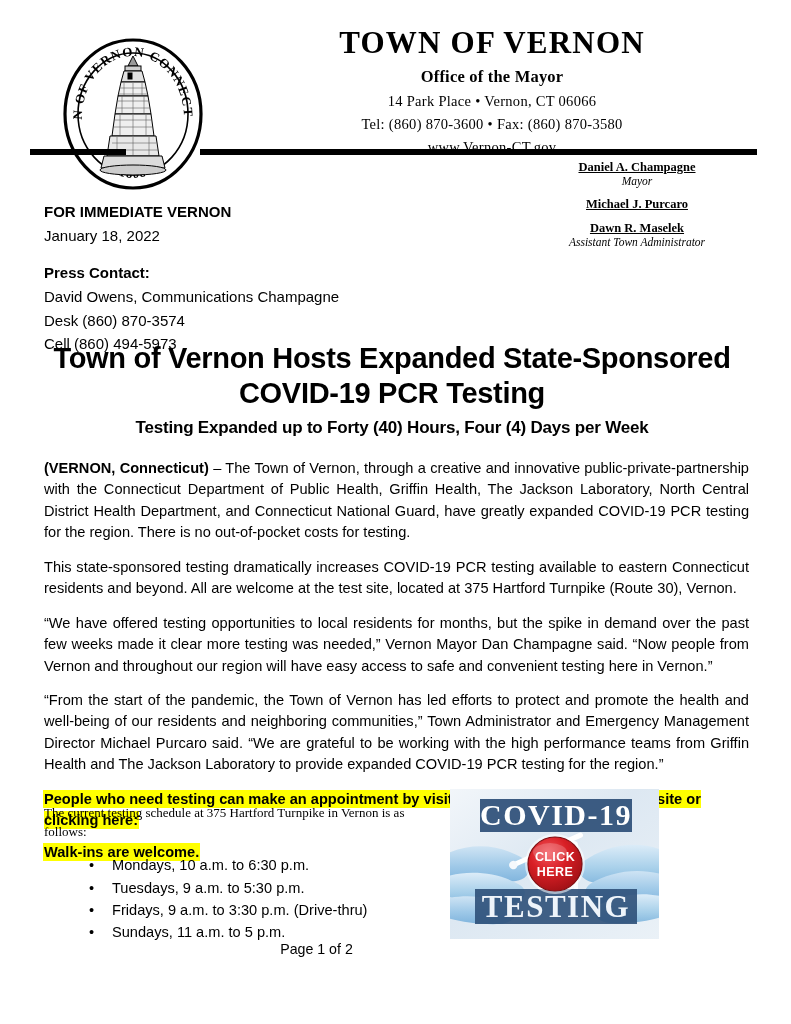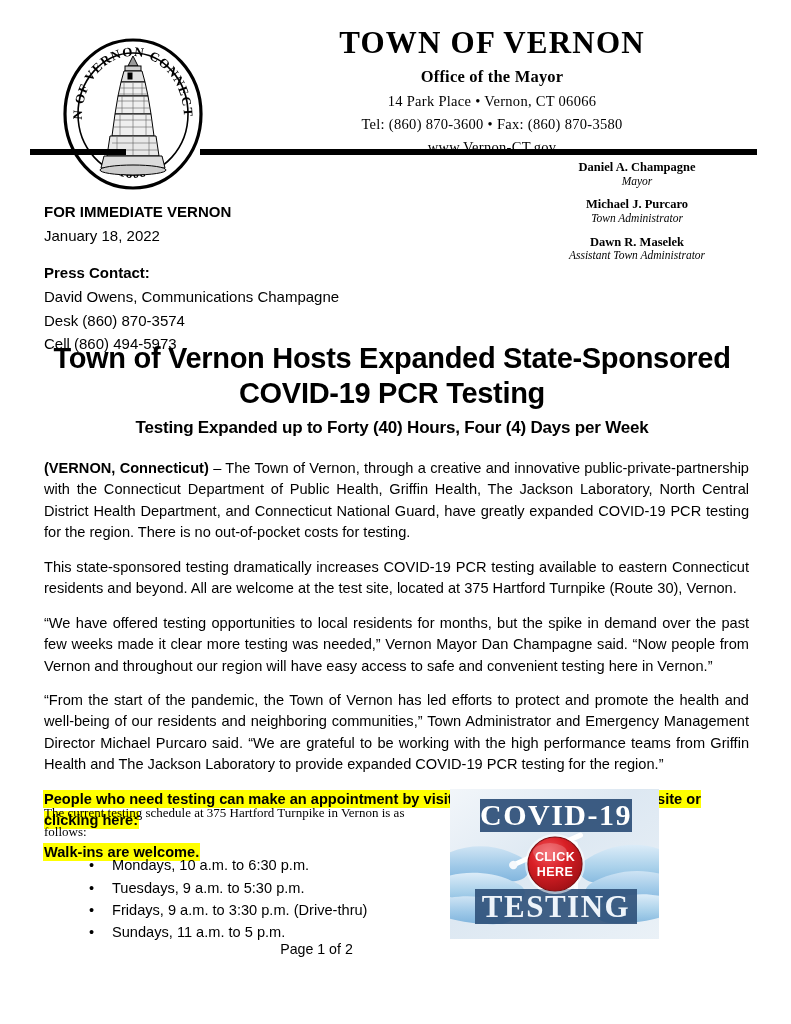--- a/index.html
+++ b/index.html
@@ -81,21 +81,21 @@
     position: absolute;
     right: 34px;
     top: 160px;
     width: 240px;
     text-align: center;
     font-family: "Liberation Serif", "DejaVu Serif", serif;
     line-height: 1.18;
   }
   .official-block { margin-bottom: 9px; }
   .official-block:last-child { margin-bottom: 0; }
-  .official-name { font-size: 12.5px; font-weight: bold; }
+  .official-name { font-size: 12.5px; font-weight: bold; text-decoration: underline; }
   .official-role { font-size: 11.5px; font-style: italic; }
 
   
   #release-info {
     position: absolute;
     left: 44px;
     top: 200px;
     width: 400px;
     font-size: 15px;
     line-height: 1.58;
@@ -270,21 +270,20 @@
   <div id="header-rule-right"></div>
 </div>
 
 <div id="officials">
   <div class="official-block">
     <div class="official-name">Daniel A. Champagne</div>
     <div class="official-role">Mayor</div>
   </div>
   <div class="official-block">
     <div class="official-name">Michael J. Purcaro</div>
-    <div class="official-role">Town Administrator</div>
   </div>
   <div class="official-block">
     <div class="official-name">Dawn R. Maselek</div>
     <div class="official-role">Assistant Town Administrator</div>
   </div>
 </div>
 
 <div id="release-info">
   <div class="rel-strong">FOR IMMEDIATE VERNON</div>
   <div>January 18, 2022</div>

